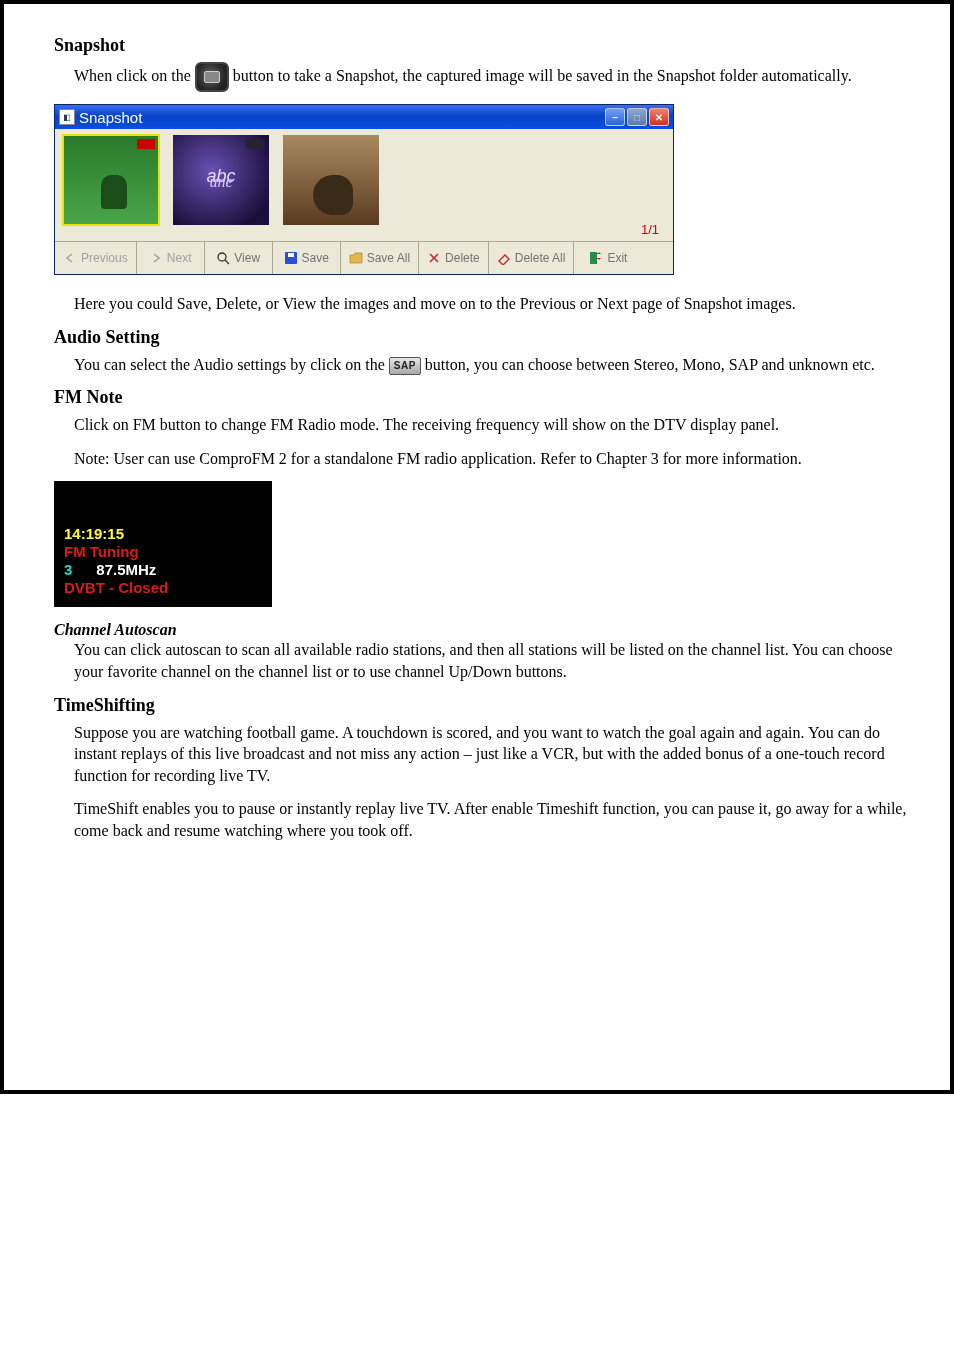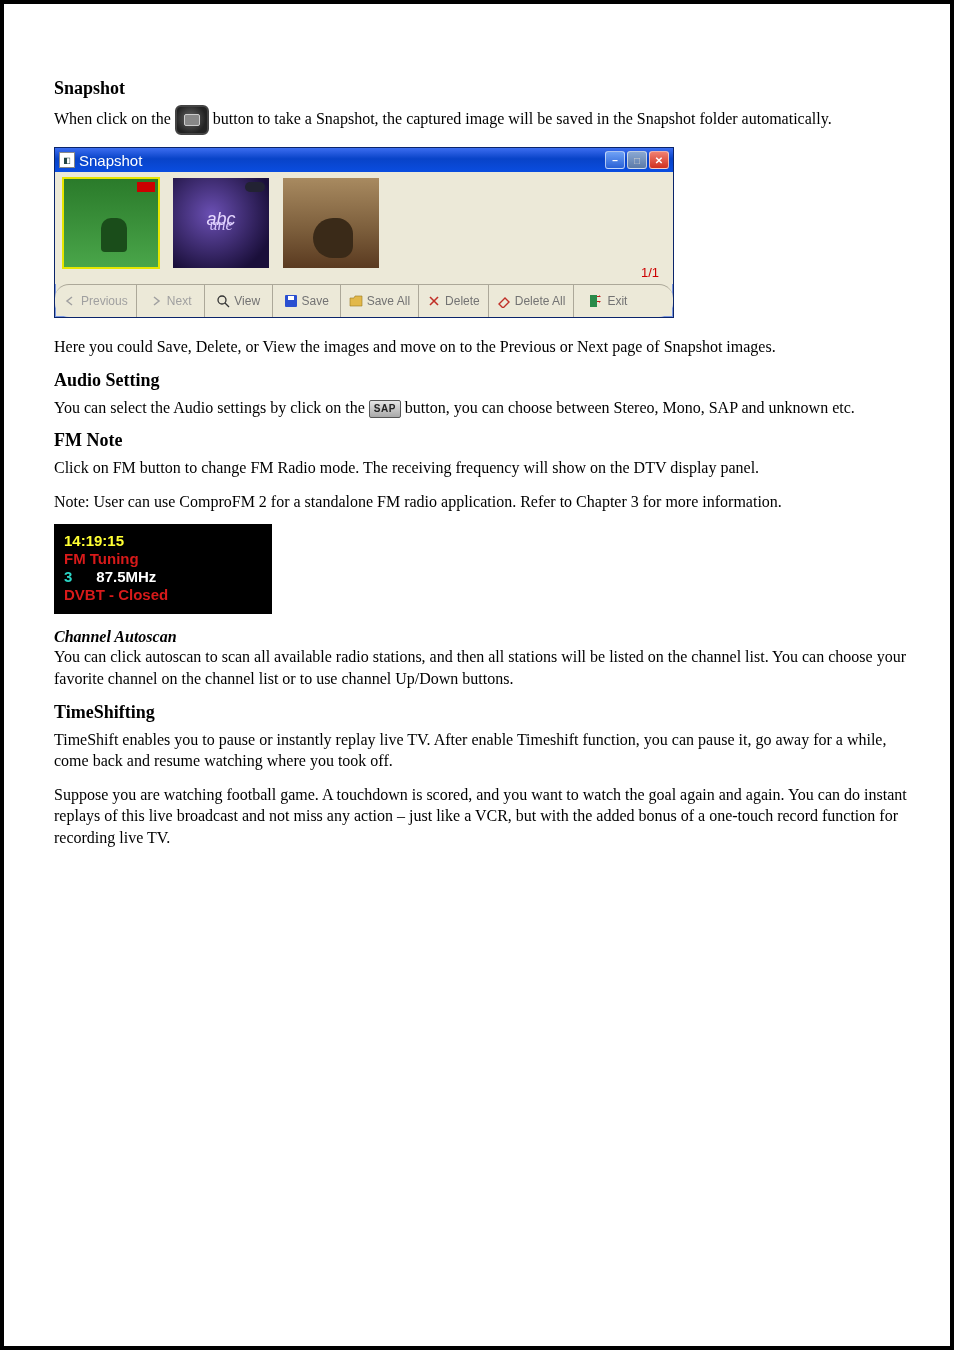--- a/index.html
+++ b/index.html
@@ -1,19 +1,19 @@
 <!DOCTYPE html>
 <html><head>
 <meta charset="utf-8">
 <style>
   * { box-sizing: border-box; margin: 0; padding: 0; }
   body { background: #fff; font-family: "Times New Roman", serif; font-size: 16px; color: #000; }
-  .page-frame { width: 954px; height: 1350px; margin: 0 auto; border: 4px solid #000; padding: 64px 35px 40px 50px; position: relative; }
+  .page-frame { width: 954px; height: 1094px; margin: 0 auto; border: 4px solid #000; padding: 21px 35px 40px 50px; position: relative; }
   .section-title { font-weight: bold; font-size: 18px; margin: 10px 0 6px 0; }
-  .body-text { font-size: 16px; line-height: 1.35; margin-bottom: 12px; }
+  .body-text { font-size: 16px; line-height: 1.35; margin-bottom: 12px; margin-left: 20px; }
   .icon-inline { display: inline-block; vertical-align: middle; }
 
   
   .snapshot-window {
     width: 620px;
     border: 1px solid #0a246a;
     background: #ece9d8;
     margin: 8px 0 18px 0;
     box-shadow: 0 0 0 1px #7a96df inset;
   }
@@ -97,21 +97,20 @@
   .page-counter {
     position: absolute; right: 14px; bottom: 4px;
     color: #c00; font-family: Arial, sans-serif; font-size: 13px;
   }
   .snapshot-toolbar {
     display: flex;
     border-top: 1px solid #aca899;
     background: #ece9d8;
     font-family: Tahoma, Arial, sans-serif;
     font-size: 12px;
-    border-radius: 14px;
   }
   .tb-btn {
     flex: 0 0 auto;
     height: 32px;
     padding: 0 8px;
     display: flex; align-items: center; justify-content: center;
     gap: 4px;
     border-right: 1px solid #aca899;
     color: #737373;
     cursor: default;
@@ -136,21 +135,21 @@
   .fm-display {
     width: 218px;
     background: #000;
     padding: 8px 10px 10px 10px;
     font-family: Arial, sans-serif;
     font-size: 15px;
     font-weight: bold;
     line-height: 1.2;
     margin: 6px 0 14px 0;
   }
-  .fm-time { color: #ffff33; }
+  .fm-time { color: #ffff33; margin-top: 36px; }
   .fm-tuning { color: #d81a1a; }
   .fm-row3 { color: #fff; }
   .fm-row3 .ch { color: #2bd6c6; margin-right: 24px; }
   .fm-closed { color: #d81a1a; }
 
   
   .ico-prev, .ico-next { stroke:#a0a0a0; fill:none; stroke-width:1.5; }
   .ico-view circle { stroke:#333; fill:none; stroke-width:1.3; }
   .ico-view line { stroke:#333; stroke-width:1.3; }
   .ico-save rect { fill:#2a4fd0; }
@@ -286,16 +285,16 @@
     <div class="fm-row3">
       <span class="ch">3</span><span>87.5MHz</span>
     </div>
     <div class="fm-closed">DVBT - Closed</div>
   </div>
 
   <div style="font-weight:bold;font-style:italic;">Channel Autoscan</div>
   <p class="body-text">You can click autoscan to scan all available radio stations, and then all stations will be listed on the channel list. You can choose your favorite channel on the channel list or to use channel Up/Down buttons.</p>
 
   <div class="section-title">TimeShifting</div>
+  <p class="body-text">Suppose you are watching football game. A touchdown is scored, and you want to watch the goal again and again. You can do instant replays of this live broadcast and not miss any action – just like a VCR, but with the added bonus of a one-touch record function for recording live TV.</p>
   <p class="body-text">TimeShift enables you to pause or instantly replay live TV. After enable Timeshift function, you can pause it, go away for a while, come back and resume watching where you took off.</p>
-  <p class="body-text">Suppose you are watching football game. A touchdown is scored, and you want to watch the goal again and again. You can do instant replays of this live broadcast and not miss any action – just like a VCR, but with the added bonus of a one-touch record function for recording live TV.</p>
 
 </div>
 
 </body></html>

